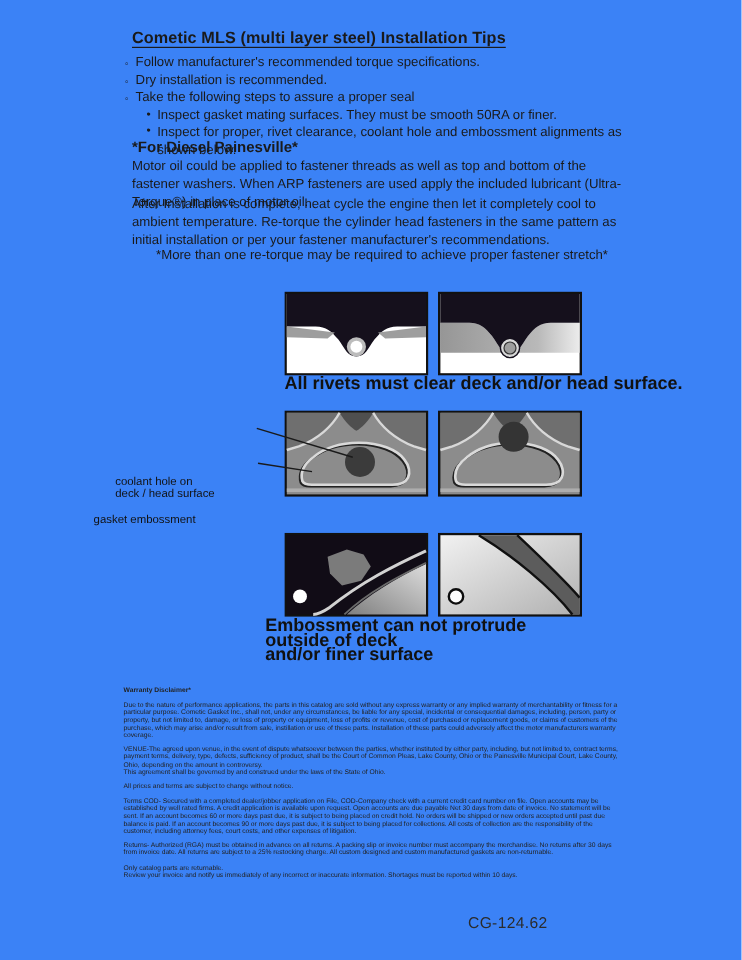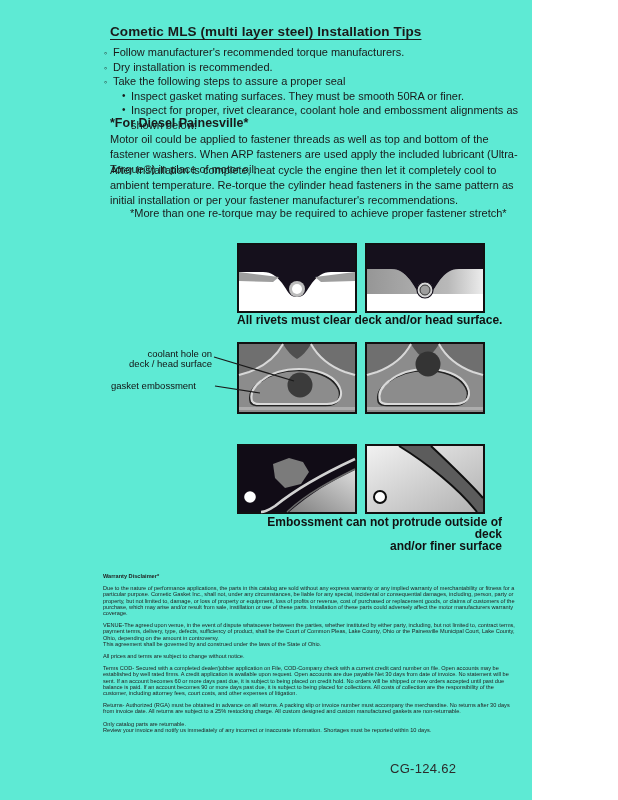--- a/index.html
+++ b/index.html
@@ -1,37 +1,37 @@
 <!DOCTYPE html>
 <html><head>
 <meta charset="utf-8">
 <style>
   html,body{margin:0;padding:0;background:#fff;}
-  .page{position:relative;width:532px;height:800px;background:#5eead4;overflow:hidden;
+  .page{position:relative;width:618px;height:800px;background:#3b82f6;overflow:hidden;
         font-family:"Liberation Sans",sans-serif;color:#1a1a1a;}
   .abs{position:absolute;}
 
   .title{left:110px;top:24px;font-size:13.5px;font-weight:bold;text-decoration:underline;
          text-underline-offset:3px;letter-spacing:.1px;}
 
   .bullets{left:104px;top:45px;width:430px;font-size:11px;line-height:14.6px;}
   .b-line{display:flex;}
   .b-line .marker{width:9px;flex:0 0 9px;text-align:left;}
   .b-line.lvl1 .marker{font-size:9px;transform:translateY(1px);}
   .b-line.lvl2{margin-left:18px;}
   .b-line.lvl2 .marker{font-size:10px;}
 
   .diesel-heading{left:110px;top:116px;font-size:12.5px;font-weight:bold;}
   .para{left:110px;width:412px;font-size:11px;line-height:15px;}
   .p1{top:132px;} .p2{top:163px;} .p3{top:206px;margin-left:20px;}
 
   .col-label{width:120px;text-align:center;font-size:13px;font-weight:600;letter-spacing:.4px;color:#111;margin-top:15px;}
-  .diag-caption{font-size:12px;font-weight:600;line-height:12px;color:#111;}
-
-  .callout{font-size:9.5px;line-height:9.5px;text-align:right;color:#111;}
+  .diag-caption{font-size:15px;font-weight:600;line-height:12px;color:#111;}
+
+  .callout{font-size:9.5px;line-height:9.5px;text-align:left;color:#111;margin-top:48px;}
   .callout1{left:96px;top:349px;width:116px;}
   .callout2{left:78px;top:381px;width:118px;}
 
   svg.diagbox{display:block;}
 
   .legal{left:103px;top:573px;width:413px;font-size:5.6px;line-height:6.2px;color:#222;
          text-align:left;}
   .legal .lg-head{font-weight:bold;margin:0 0 6px 0;}
   .legal p{margin:0 0 6px 0;}
   .legal p.tight{margin:0;}
@@ -42,21 +42,21 @@
 </head>
 <body>
 
 <div class="page">
 
   <div class="abs title">Cometic MLS (multi layer steel) Installation Tips</div>
 
   <div class="abs bullets">
     <div class="b-line lvl1">
       <span class="marker">◦</span>
-      <span>Follow manufacturer's recommended torque manufacturers.</span>
+      <span>Follow manufacturer's recommended torque specifications.</span>
     </div>
     <div class="b-line lvl1">
       <span class="marker">◦</span>
       <span>Dry installation is recommended.</span>
     </div>
     <div class="b-line lvl1">
       <span class="marker">◦</span>
       <span>Take the following steps to assure a proper seal</span>
     </div>
     <div class="b-line lvl2">
@@ -169,21 +169,21 @@
           <stop offset="1" stop-color="#b0b0b0"></stop>
       </linearGradient>
     </defs>
     <rect x="1" y="1" width="118" height="68" fill="url(#d3w)" stroke="#111" stroke-width="2"></rect>
     <path d="M34,2 L66,2 C84,19 104,38 118,54 L118,68 L112,68 C94,45 62,19 34,2 Z" fill="#5c5c5c"></path>
     <path d="M34,2 C62,19 94,45 112,68" fill="none" stroke="#101010" stroke-width="2"></path>
     <path d="M66,2 C84,19 104,38 118,54" fill="none" stroke="#101010" stroke-width="2"></path>
     <circle cx="15" cy="53" r="6" fill="#fdfdfd" stroke="#0d0d0d" stroke-width="2"></circle>
   </svg>
 
-  <div class="abs diag-caption" style="left:242px;top:516px;width:260px;text-align:right;">
+  <div class="abs diag-caption" style="left:221px;top:516px;width:260px;">
     <div>Embossment can not protrude outside of deck</div>
     <div>and/or finer surface</div>
   </div>
 
   <div class="abs legal">
     <div class="lg-head">Warranty Disclaimer*</div>
     <p>Due to the nature of performance applications, the parts in this catalog are sold without any express warranty or any implied warranty of merchantability or fitness for a particular purpose.  Cometic Gasket Inc., shall not, under any circumstances, be liable for any special, incidental or consequential damages, including, person, party or property, but not limited to, damage, or loss of property or equipment, loss of profits or revenue, cost of purchased or replacement goods, or claims of customers of the purchase, which may arise and/or result from sale, instillation or use of these parts.  Installation of these parts could adversely affect the motor manufacturers warranty coverage.</p>
     <p class="tight">VENUE-The agreed upon venue, in the event of dispute whatsoever between the parties, whether instituted by either party, including, but not limited to, contract terms, payment terms, delivery, type, defects, sufficiency of product, shall be the Court of Common Pleas, Lake County, Ohio or the Painesville Municipal Court, Lake County, Ohio, depending on the amount in controversy.</p>
     <p class="afterTight">This agreement shall be governed by and construed under the laws of the State of Ohio.</p>
     <p>All prices and terms are subject to change without notice.</p>

